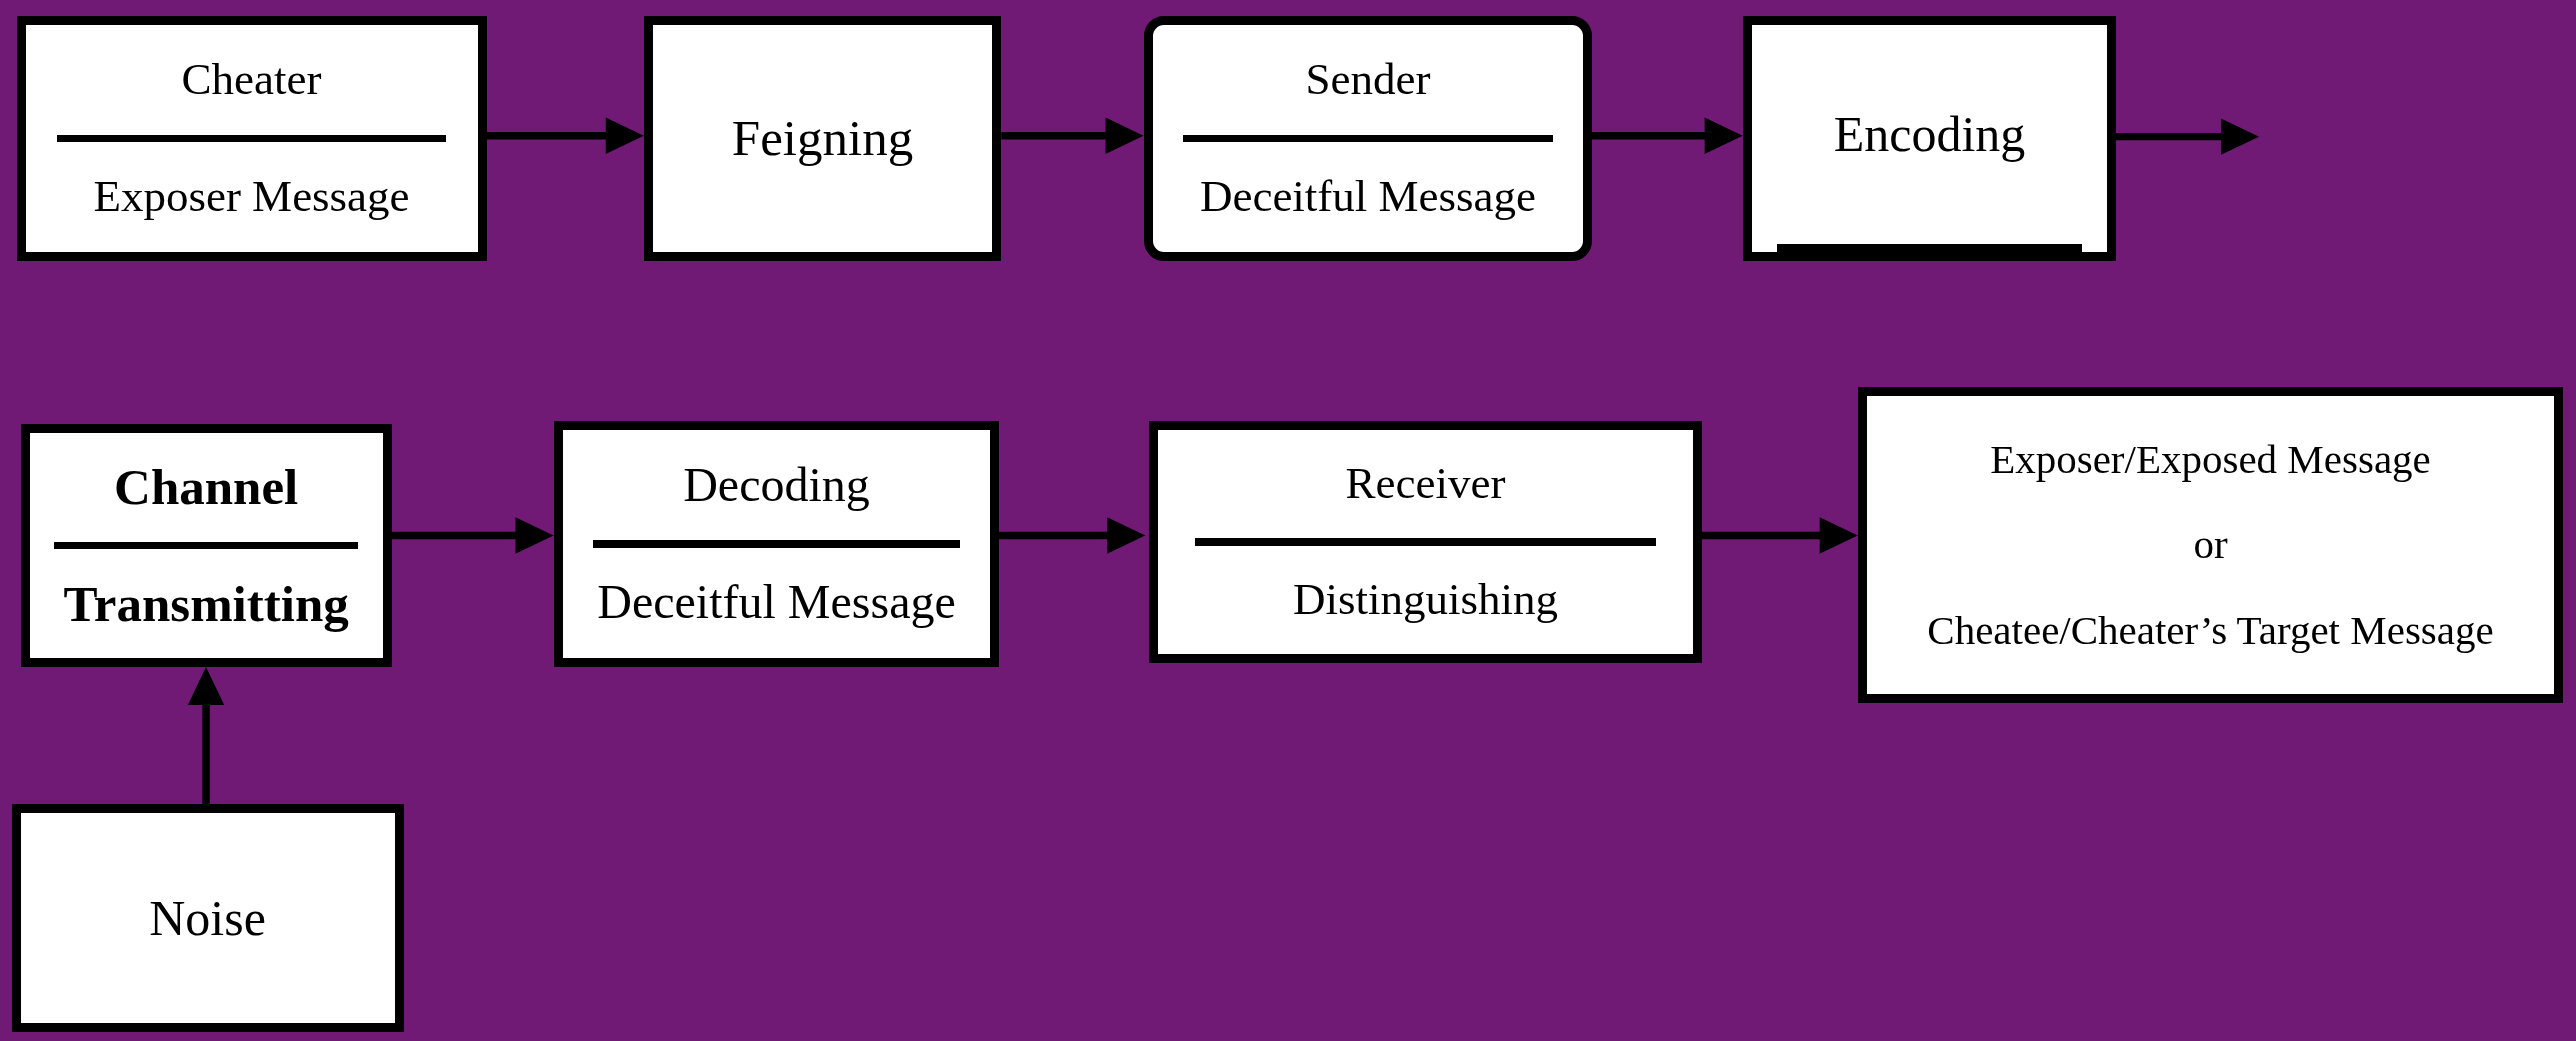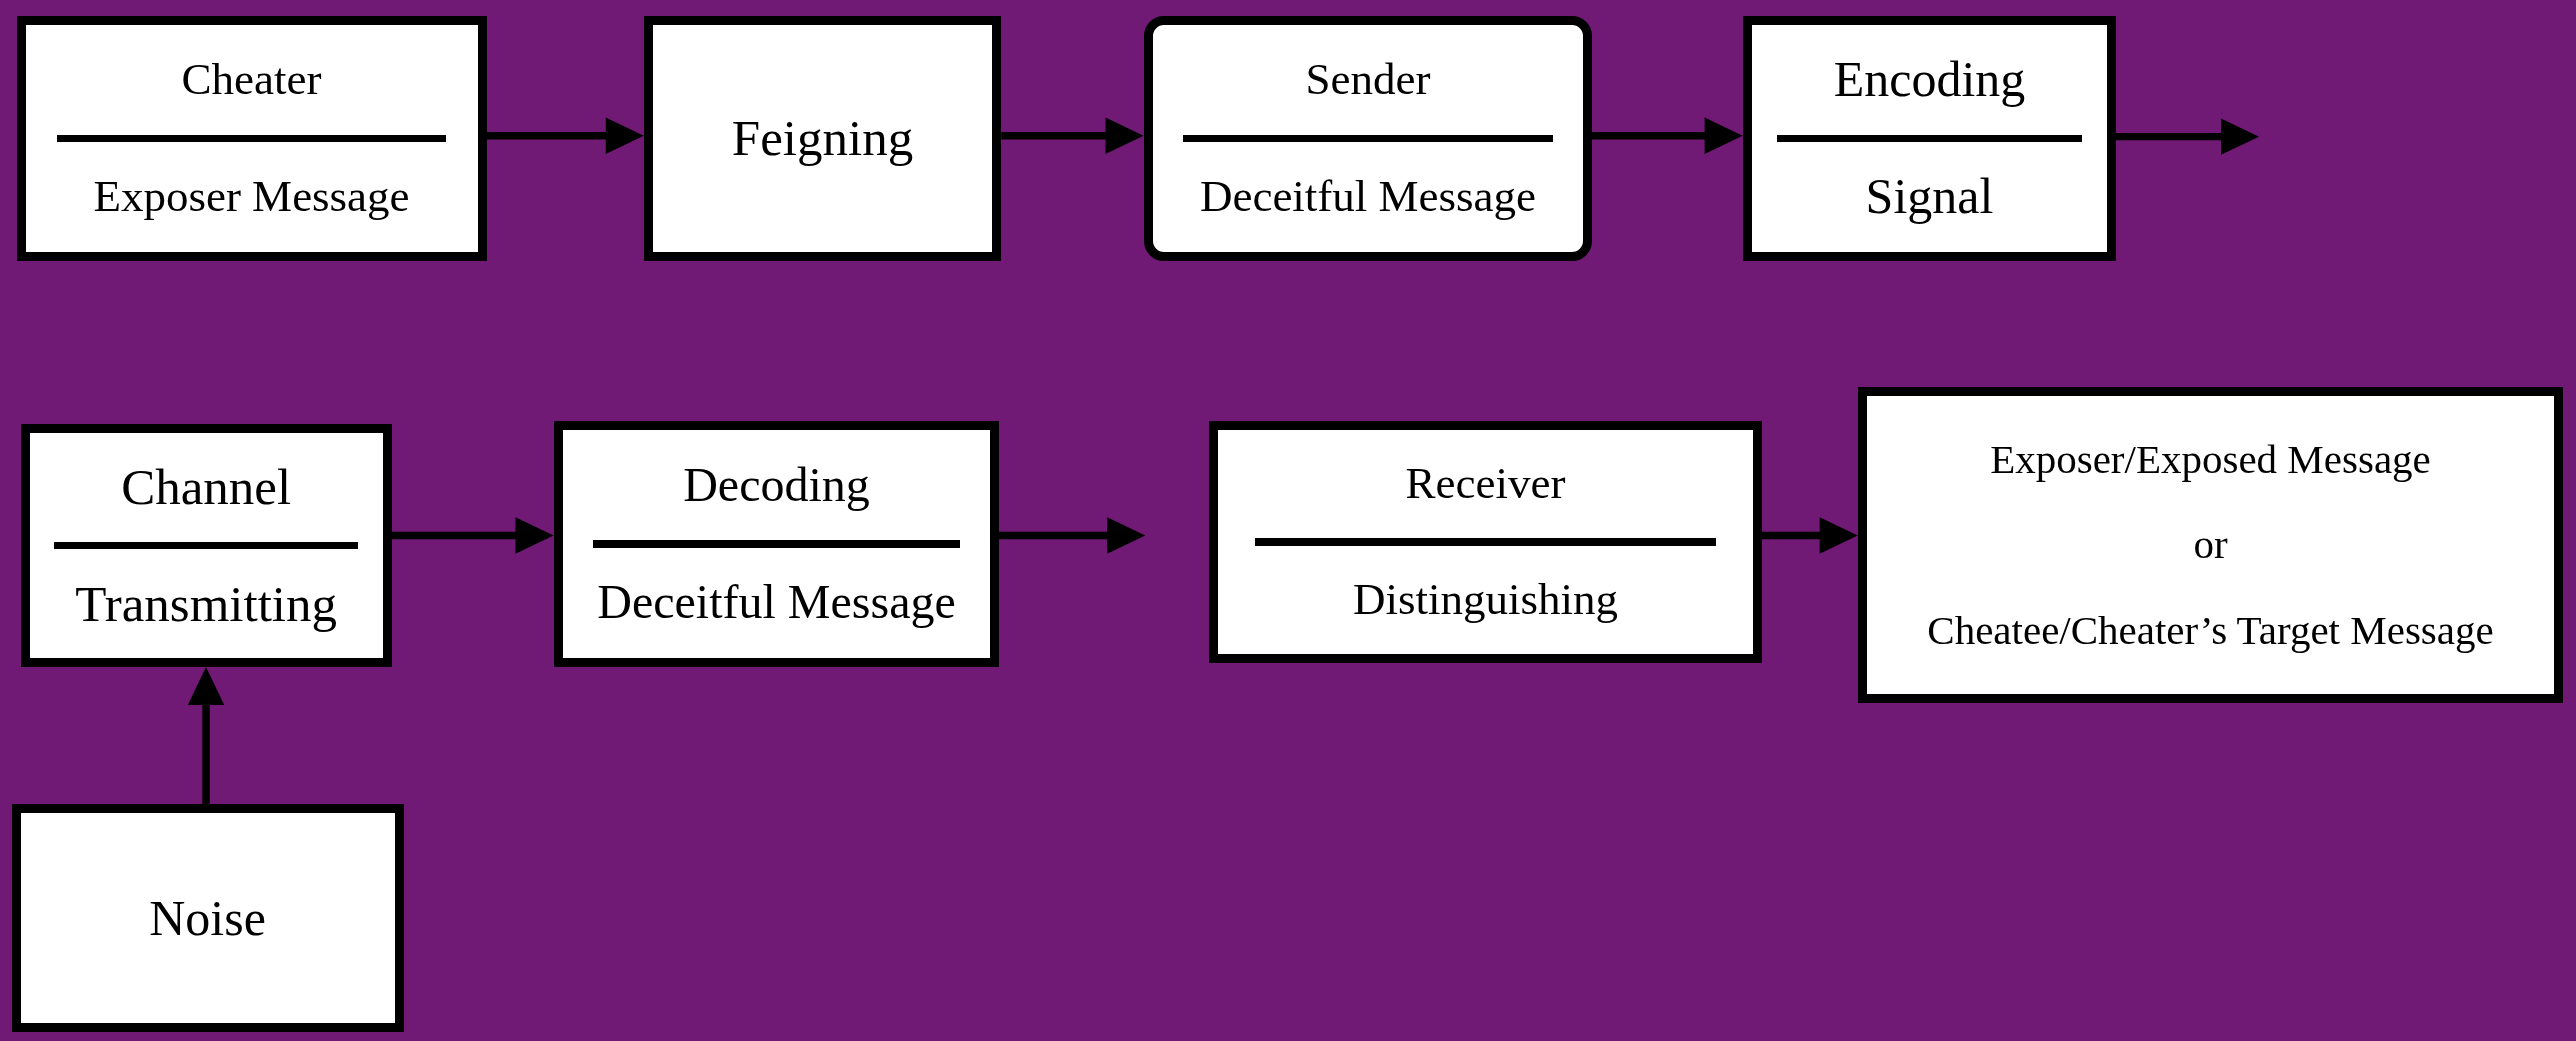--- a/index.html
+++ b/index.html
@@ -41,23 +41,23 @@
   .box.triple { justify-content: space-evenly; }
   .box.triple .line {
     display: flex; align-items: center; justify-content: center; line-height: 1.1;
   }
 
   
   #box-cheater   { left: 16.5px;   top: 15.7px;  width: 470px; height: 245px; font-size: 45px; }
   #box-feigning  { left: 644px;  top: 15.7px;  width: 357px; height: 245px; font-size: 51px; }
   #box-sender    { left: 1144px; top: 15.7px;  width: 448px; height: 245px; font-size: 45px; border-radius: 20px; }
   #box-encoding  { left: 1743px; top: 15.7px;  width: 373px; height: 245px; font-size: 50px; }
-  #box-channel   { left: 20.7px;   top: 424px; width: 371px; height: 243px; font-size: 51px; }
+  #box-channel   { left: 20.7px;   top: 424px; width: 371px; height: 243px; font-size: 51px; font-weight: bold; }
   #box-decoding  { left: 554px;  top: 421px; width: 445px; height: 246px; font-size: 48px; }
-  #box-receiver  { left: 1209px; top: 421px; width: 553px; height: 242px; font-size: 45px; }
+  #box-receiver  { left: 1149px; top: 421px; width: 553px; height: 242px; font-size: 45px; }
   #box-exposer   { left: 1858px; top: 387px; width: 705px; height: 316px; font-size: 41px; }
   #box-noise     { left: 11.6px;   top: 804px; width: 392px; height: 228px; font-size: 50px; }
 
   #arrow-layer {
     position: absolute;
     left: 0; top: 0;
     width: 2576px; height: 1042px;
     pointer-events: none;
   }
   #arrow-layer line { stroke: #000000; stroke-width: 9; }
@@ -118,21 +118,20 @@
 
   <div class="box" id="box-sender">
     <div class="half">Sender</div>
     <div class="divider"></div>
     <div class="half">Deceitful Message</div>
   </div>
 
   <div class="box" id="box-encoding">
     <div class="half">Encoding</div>
     <div class="divider"></div>
-    <div class="half">Signal</div>
   </div>
 
   <div class="box" id="box-channel">
     <div class="half">Channel</div>
     <div class="divider"></div>
     <div class="half">Transmitting</div>
   </div>
 
   <div class="box" id="box-decoding">
     <div class="half">Decoding</div>

